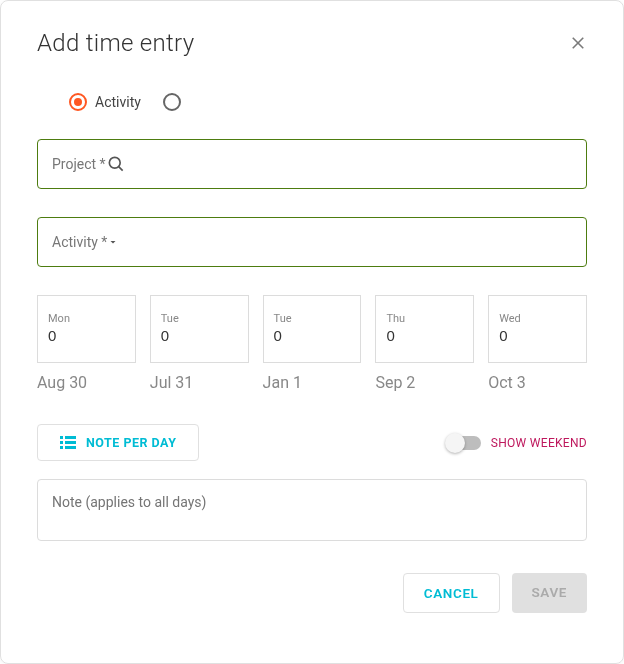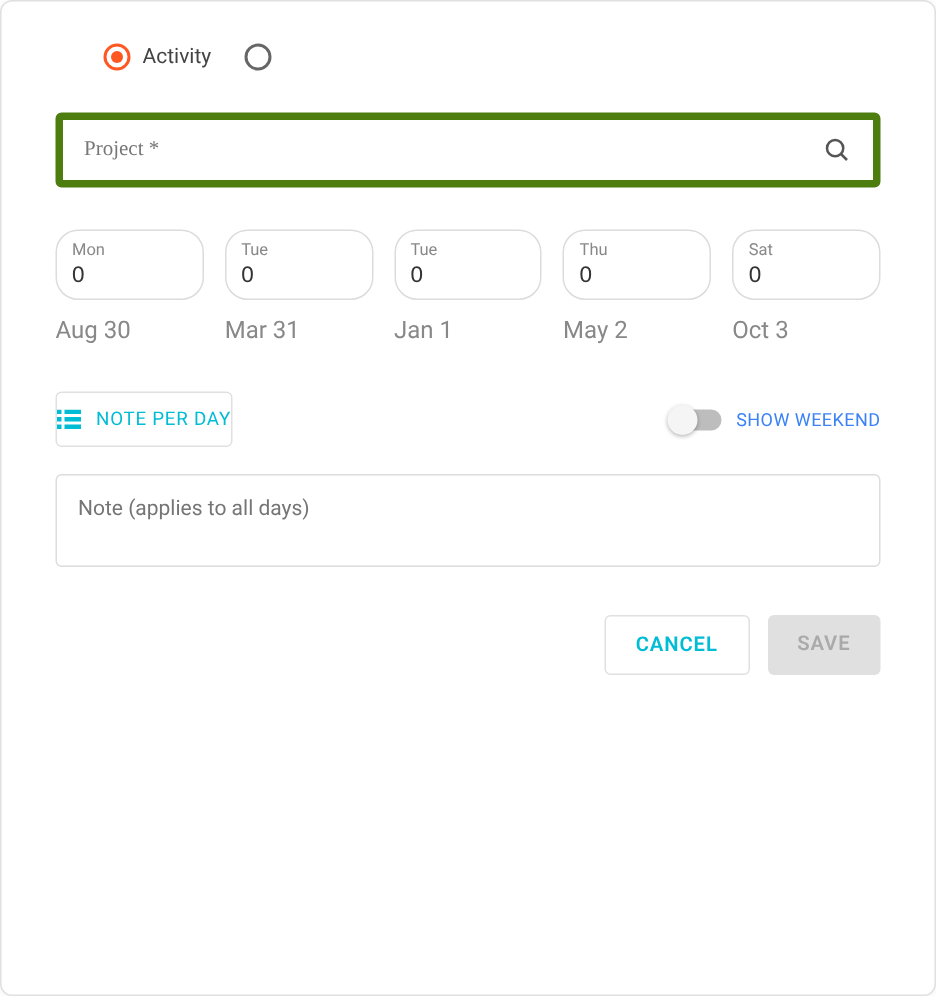--- a/index.html
+++ b/index.html
@@ -62,49 +62,48 @@
   .radio.selected {
     border-color: #ff5722;
   }
   .radio.selected::after {
     content: "";
     width: 8px; height: 8px;
     background: #ff5722;
     border-radius: 50%;
   }
   .field {
-    border: 5px solid #4d7c0f;
+    border: 1px solid #4d7c0f;
     border-radius: 4px;
     padding: 0 14px;
     height: 50px;
     display: flex;
     align-items: center;
-    justify-content: space-between;
+    justify-content: flex-start;
     color: #777;
     font-size: 14px;
     margin-bottom: 28px;
     cursor: pointer;
-    font-family: Liberation Serif, serif;
   }
   .field .icon { color: #555; display:flex; align-items:center; }
   .days-row {
     display: flex;
     gap: 14px;
     margin-bottom: 6px;
   }
   .day {
     flex: 1;
     display: flex;
     flex-direction: column;
   }
   .day-input {
     border: 1px solid #dcdcdc;
-    border-radius: 15px;
+    border-radius: 0;
     padding: 6px 10px 8px 10px;
-    height: 47px;
+    height: 68px;
     display: flex;
     flex-direction: column;
     justify-content: center;
   }
   .day-label {
     font-size: 11px;
     color: #888;
     margin-bottom: 2px;
   }
   .day-value {
@@ -124,37 +123,37 @@
   .row-controls {
     display: flex;
     justify-content: space-between;
     align-items: center;
     margin-top: 32px;
     margin-bottom: 18px;
   }
   .note-per-day {
     border: 1px solid #e0e0e0;
     border-radius: 4px;
-    padding: 10px 0;
+    padding: 10px 22px;
     display: flex;
     align-items: center;
     gap: 10px;
     color: #00bcd4;
     font-size: 12.5px;
-    font-weight: 400;
+    font-weight: 700;
     letter-spacing: 0.5px;
     cursor: pointer;
   }
   .note-per-day svg { display:block; }
   .toggle-wrap {
     display: flex;
     align-items: center;
     gap: 10px;
     font-size: 12px;
-    color: #3b82f6;
+    color: #be185d;
     letter-spacing: 0.3px;
   }
   .toggle {
     width: 34px; height: 14px;
     background: #bdbdbd;
     border-radius: 10px;
     position: relative;
     cursor: pointer;
   }
   .toggle::after {
@@ -202,20 +201,29 @@
     background: #e0e0e0;
     color: #aaa;
     cursor: default;
   }
 </style>
 </head>
 <body>
 
 <div class="modal">
 
+  <div class="header">
+    <div class="title">Add time entry</div>
+    <div class="close-btn">
+      <svg width="18" height="18" viewBox="0 0 24 24" fill="none" stroke="currentColor" stroke-width="2.2">
+          <line x1="5" y1="5" x2="19" y2="19"></line>
+          <line x1="19" y1="5" x2="5" y2="19"></line>
+        </svg>
+    </div>
+  </div>
 
   <div class="radio-row">
     <div class="radio-option">
       <span class="radio selected"></span>
       <span>Activity</span>
     </div>
     <div class="radio-option">
       <span class="radio"></span>
     </div>
   </div>
@@ -224,53 +232,61 @@
     <span>Project *</span>
     <span class="icon">
       <svg width="20" height="20" viewBox="0 0 24 24" fill="none" stroke="currentColor" stroke-width="2">
           <circle cx="10.5" cy="10.5" r="6.5"></circle>
           <line x1="20" y1="20" x2="15.2" y2="15.2"></line>
         </svg>
     </span>
   </div>
 
 
+  <div class="field">
+    <span>Activity *</span>
+    <span class="icon">
+      <svg width="12" height="12" viewBox="0 0 24 24" fill="currentColor">
+          <path d="M7 10l5 5 5-5z"></path>
+        </svg>
+    </span>
+  </div>
 
   <div class="days-row">
     <div class="day">
       <div class="day-input">
         <div class="day-label">Mon</div>
         <input class="day-value" value="0" style="">
       </div>
       <div class="day-date">Aug 30</div>
     </div>
     <div class="day">
       <div class="day-input">
         <div class="day-label">Tue</div>
         <input class="day-value" value="0" style="">
       </div>
-      <div class="day-date">Mar 31</div>
+      <div class="day-date">Jul 31</div>
     </div>
     <div class="day">
       <div class="day-input">
         <div class="day-label">Tue</div>
         <input class="day-value" value="0" style="">
       </div>
       <div class="day-date">Jan 1</div>
     </div>
     <div class="day">
       <div class="day-input">
         <div class="day-label">Thu</div>
         <input class="day-value" value="0" style="">
       </div>
-      <div class="day-date">May 2</div>
-    </div>
-    <div class="day">
-      <div class="day-input">
-        <div class="day-label">Sat</div>
+      <div class="day-date">Sep 2</div>
+    </div>
+    <div class="day">
+      <div class="day-input">
+        <div class="day-label">Wed</div>
         <input class="day-value" value="0" style="">
       </div>
       <div class="day-date">Oct 3</div>
     </div>
   </div>
 
   <div class="row-controls">
     <div class="note-per-day">
       <svg width="16" height="14" viewBox="0 0 16 14" fill="#00bcd4">
         <rect x="0" y="0" width="3" height="3"></rect>

